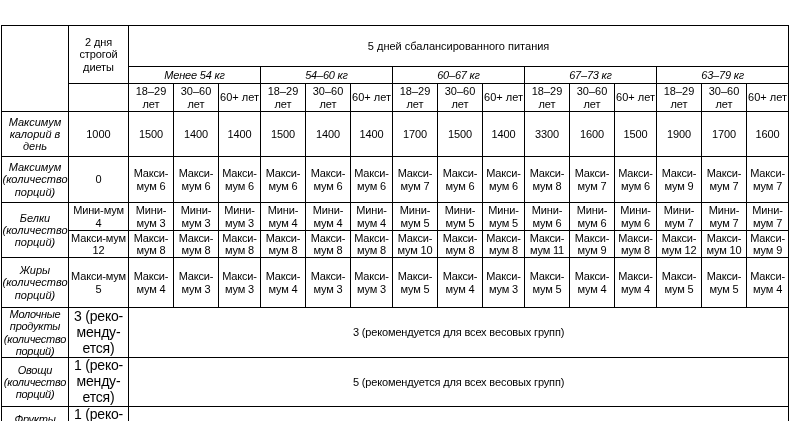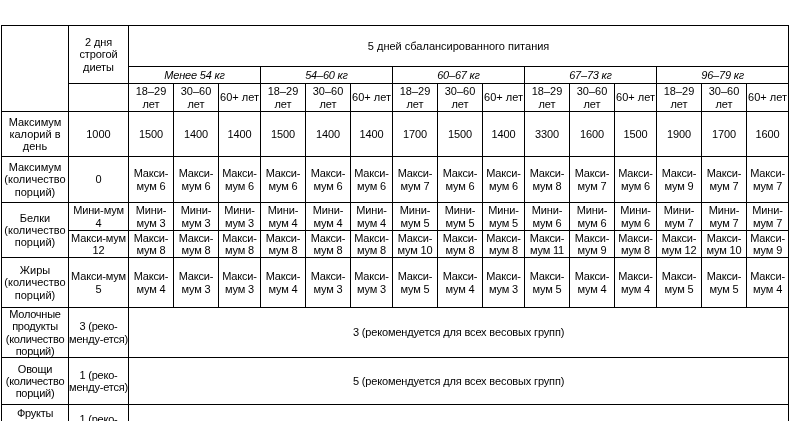--- a/index.html
+++ b/index.html
@@ -60,41 +60,42 @@
     font-size: 11.5px;
     line-height: 1.16;
   }
   
   .rowlabel {
     text-align: left;
     padding: 2px 1px 2px 3px;
     font-size: 11.5px;
     line-height: 1.18;
     vertical-align: middle;
+    font-style: italic;
   }
   .rowlabel.cond {
     font-size: 11px;
     font-stretch: condensed;
     letter-spacing: -0.25px;
   }
   
   .kcal {
     font-size: 12.5px;
     letter-spacing: -0.1px;
   }
   .portion {
     font-size: 11.2px;
     line-height: 1.15;
     letter-spacing: -0.15px;
   }
   .strictcell {
     font-size: 12.5px;
   }
   .strictcell.small {
-    font-size: 11px;
+    font-size: 14px;
     font-stretch: condensed;
     line-height: 1.14;
     letter-spacing: -0.2px;
   }
   .merged {
     font-size: 12px;
     font-stretch: condensed;
     letter-spacing: -0.15px;
   }
   .blank { }
@@ -129,21 +130,21 @@
         <td rowspan="3" class="blank"></td>
         <td rowspan="2" class="h-strict">2 дня строгой диеты</td>
         <td colspan="15" class="h-balanced">5 дней сбалансированного питания</td>
       </tr>
 
       <tr style="height:17px">
         <td colspan="3" class="h-weight">Менее 54 кг</td>
         <td colspan="3" class="h-weight">54–60 кг</td>
         <td colspan="3" class="h-weight">60–67 кг</td>
         <td colspan="3" class="h-weight">67–73 кг</td>
-        <td colspan="3" class="h-weight">96–79 кг</td>
+        <td colspan="3" class="h-weight">63–79 кг</td>
       </tr>
 
       <tr style="height:28px">
         <td class="blank"></td>
         <td class="h-age">18–29 лет</td>
         <td class="h-age">30–60 лет</td>
         <td class="h-age">60+ лет</td>
         <td class="h-age">18–29 лет</td>
         <td class="h-age">30–60 лет</td>
         <td class="h-age">60+ лет</td>

